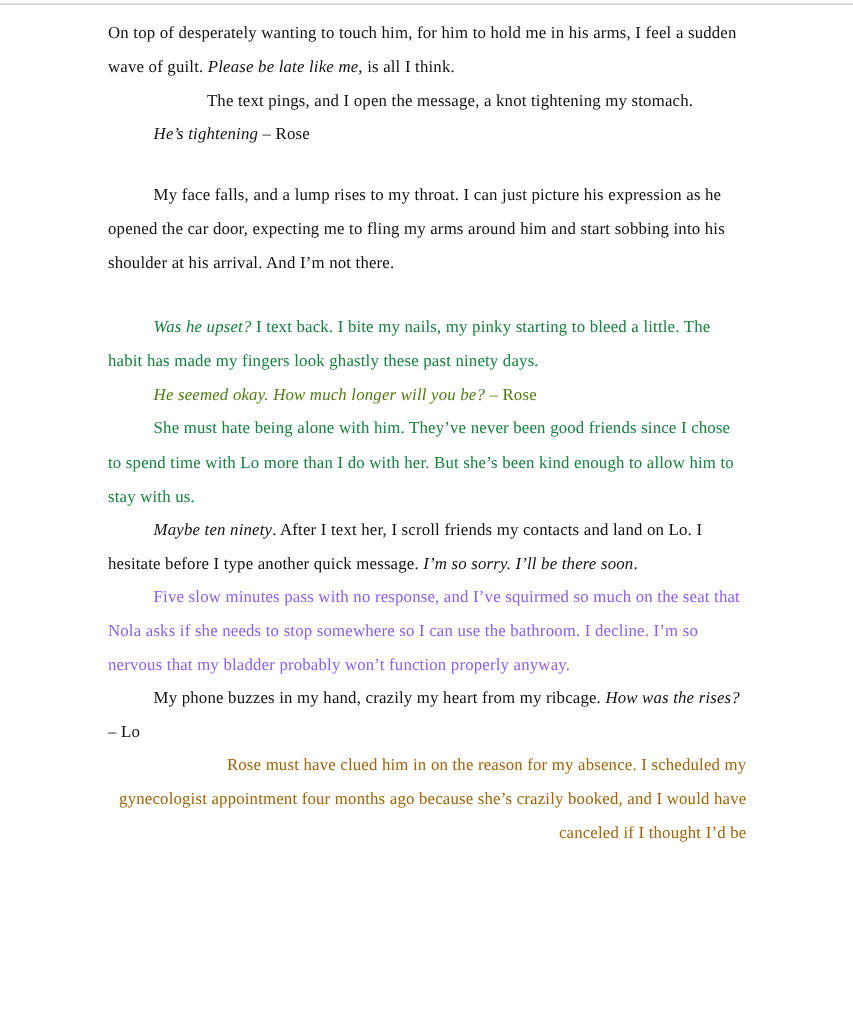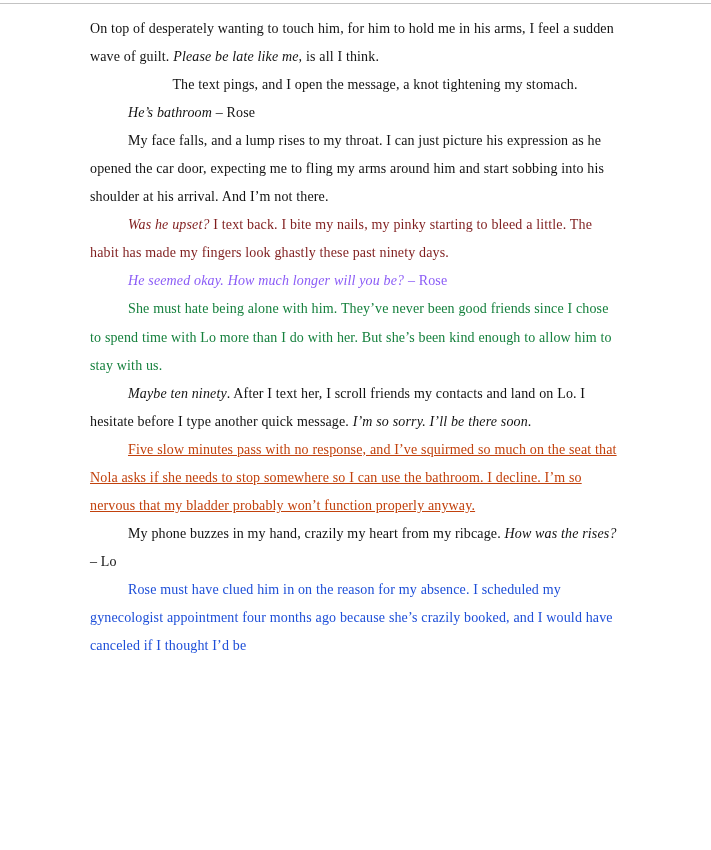--- a/index.html
+++ b/index.html
@@ -68,24 +68,24 @@
 </head>
 <body>
 
 <div class="page">
 
   <div class="top-rule" style="background: rgb(195, 195, 195);"></div>
 
   <div class="text-column">
     <p class="para no-indent" style="color: rgb(17, 17, 17);"><span class="ro">On top of desperately wanting to touch him, for him to hold me in his arms, I feel a sudden wave of guilt. </span><span class="it">Please be late like me,</span><span class="ro"> is all I think.</span></p>
     <p class="para" style="color: rgb(17, 17, 17); text-align: center;"><span class="ro">The text pings, and I open the message, a knot tightening my stomach.</span></p>
-    <p class="para" style="color: rgb(17, 17, 17);"><span class="it">He’s bathroom</span><span class="ro"> – Rose</span></p>
-    <p class="para" style="color: rgb(17, 17, 17);"><span class="ro">My face falls, and a lump rises to my throat. I can just picture his expression as he opened the car door, expecting me to fling my arms around him and start sobbing into his shoulder at his arrival. And I’m not there.</span></p>
-    <p class="para" style="color: #7f1d1d;"><span class="it">Was he upset?</span><span class="ro"> I text back. I bite my nails, my pinky starting to bleed a little. The habit has made my fingers look ghastly these past ninety days.</span></p>
-    <p class="para" style="color: #8b5cf6;"><span class="it">He seemed okay. How much longer will you be?</span><span class="ro"> – Rose</span></p>
+    <p class="para" style="color: rgb(17, 17, 17);"><span class="it">He’s tightening</span><span class="ro"> – Rose</span></p>
+    <p class="para" style="color: rgb(17, 17, 17); margin-top: 23px;"><span class="ro">My face falls, and a lump rises to my throat. I can just picture his expression as he opened the car door, expecting me to fling my arms around him and start sobbing into his shoulder at his arrival. And I’m not there.</span></p>
+    <p class="para" style="color: #15803d; margin-top: 26px;"><span class="it">Was he upset?</span><span class="ro"> I text back. I bite my nails, my pinky starting to bleed a little. The habit has made my fingers look ghastly these past ninety days.</span></p>
+    <p class="para" style="color: #4d7c0f;"><span class="it">He seemed okay. How much longer will you be?</span><span class="ro"> – Rose</span></p>
     <p class="para" style="color: #15803d;"><span class="ro">She must hate being alone with him. They’ve never been good friends since I chose to spend time with Lo more than I do with her. But she’s been kind enough to allow him to stay with us.</span></p>
     <p class="para" style="color: rgb(17, 17, 17);"><span class="it">Maybe ten ninety</span><span class="ro">. After I text her, I scroll friends my contacts and land on Lo. I hesitate before I type another quick message. </span><span class="it">I’m so sorry. I’ll be there soon</span><span class="ro">.</span></p>
-    <p class="para" style="color: #c2410c; text-decoration: underline;"><span class="ro">Five slow minutes pass with no response, and I’ve squirmed so much on the seat that Nola asks if she needs to stop somewhere so I can use the bathroom. I decline. I’m so nervous that my bladder probably won’t function properly anyway.</span></p>
+    <p class="para" style="color: #8b5cf6;"><span class="ro">Five slow minutes pass with no response, and I’ve squirmed so much on the seat that Nola asks if she needs to stop somewhere so I can use the bathroom. I decline. I’m so nervous that my bladder probably won’t function properly anyway.</span></p>
     <p class="para" style="color: rgb(17, 17, 17);"><span class="ro">My phone buzzes in my hand, crazily my heart from my ribcage. </span><span class="it">How was the rises?</span><span class="ro"> – Lo</span></p>
-    <p class="para" style="color: #1d4ed8;"><span class="ro">Rose must have clued him in on the reason for my absence. I scheduled my gynecologist appointment four months ago because she’s crazily booked, and I would have canceled if I thought I’d be</span></p>
+    <p class="para" style="color: #a16207; text-align: right;"><span class="ro">Rose must have clued him in on the reason for my absence. I scheduled my gynecologist appointment four months ago because she’s crazily booked, and I would have canceled if I thought I’d be</span></p>
   </div>
 
 </div>
 
 </body></html>

